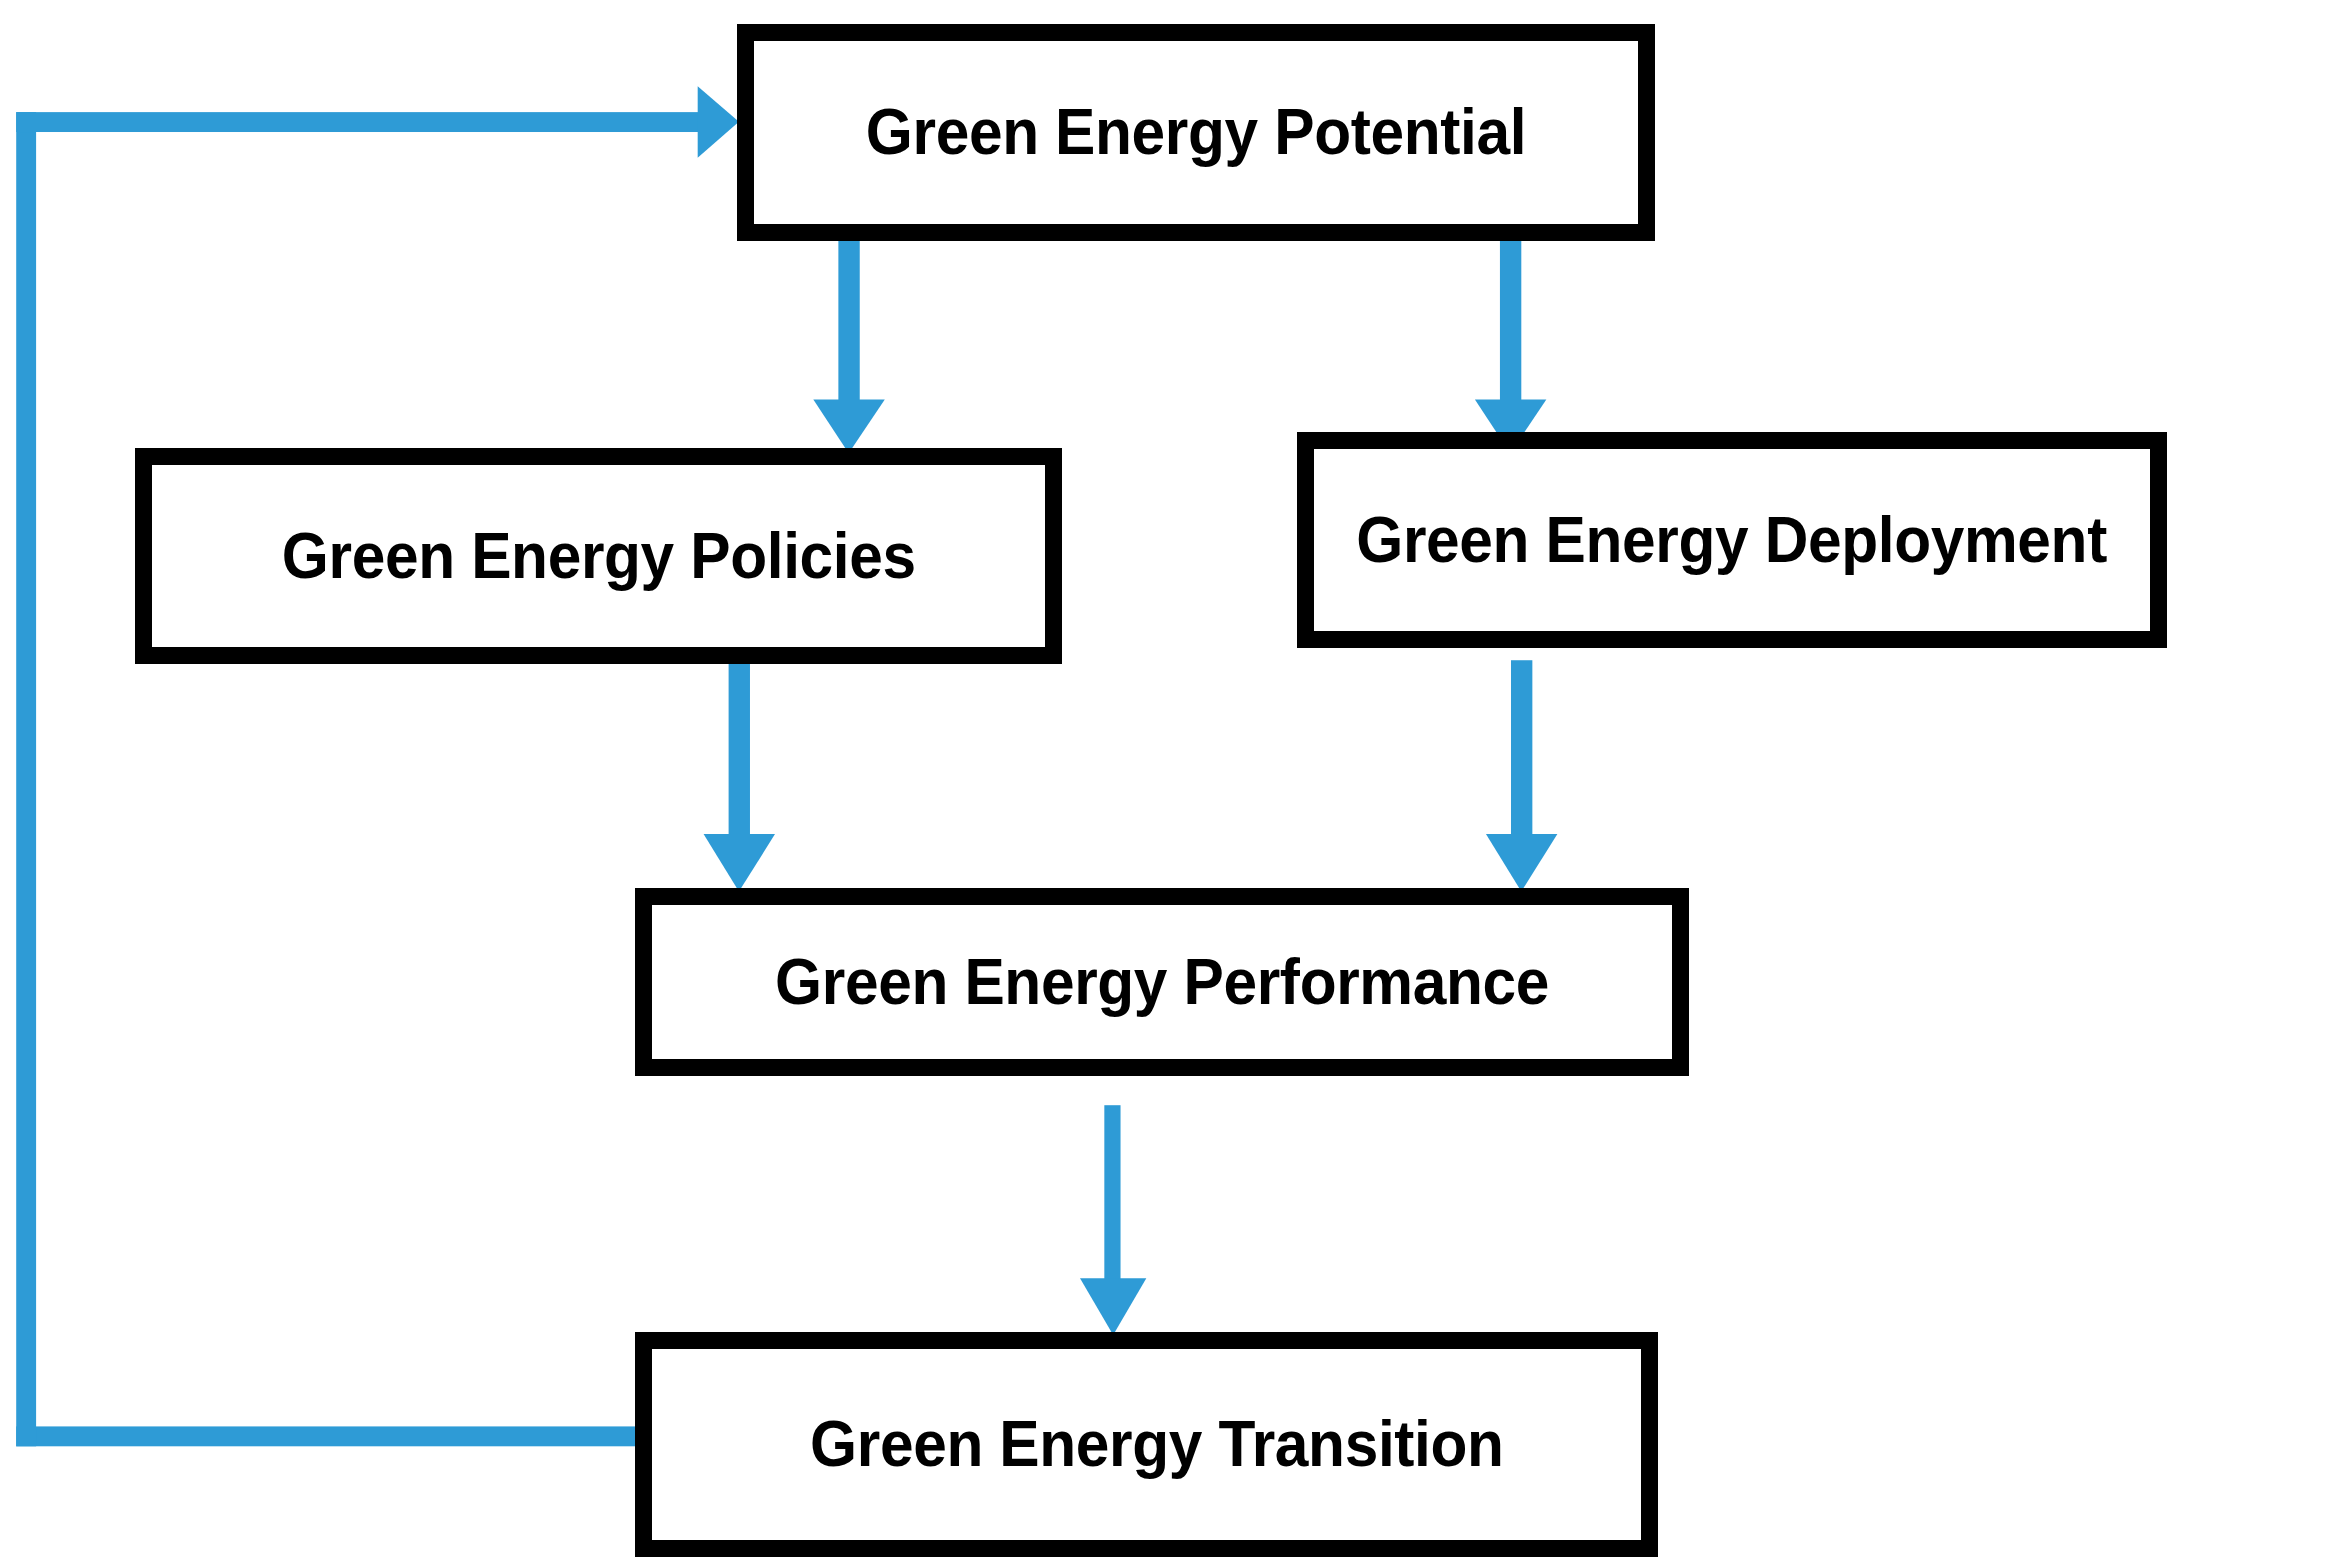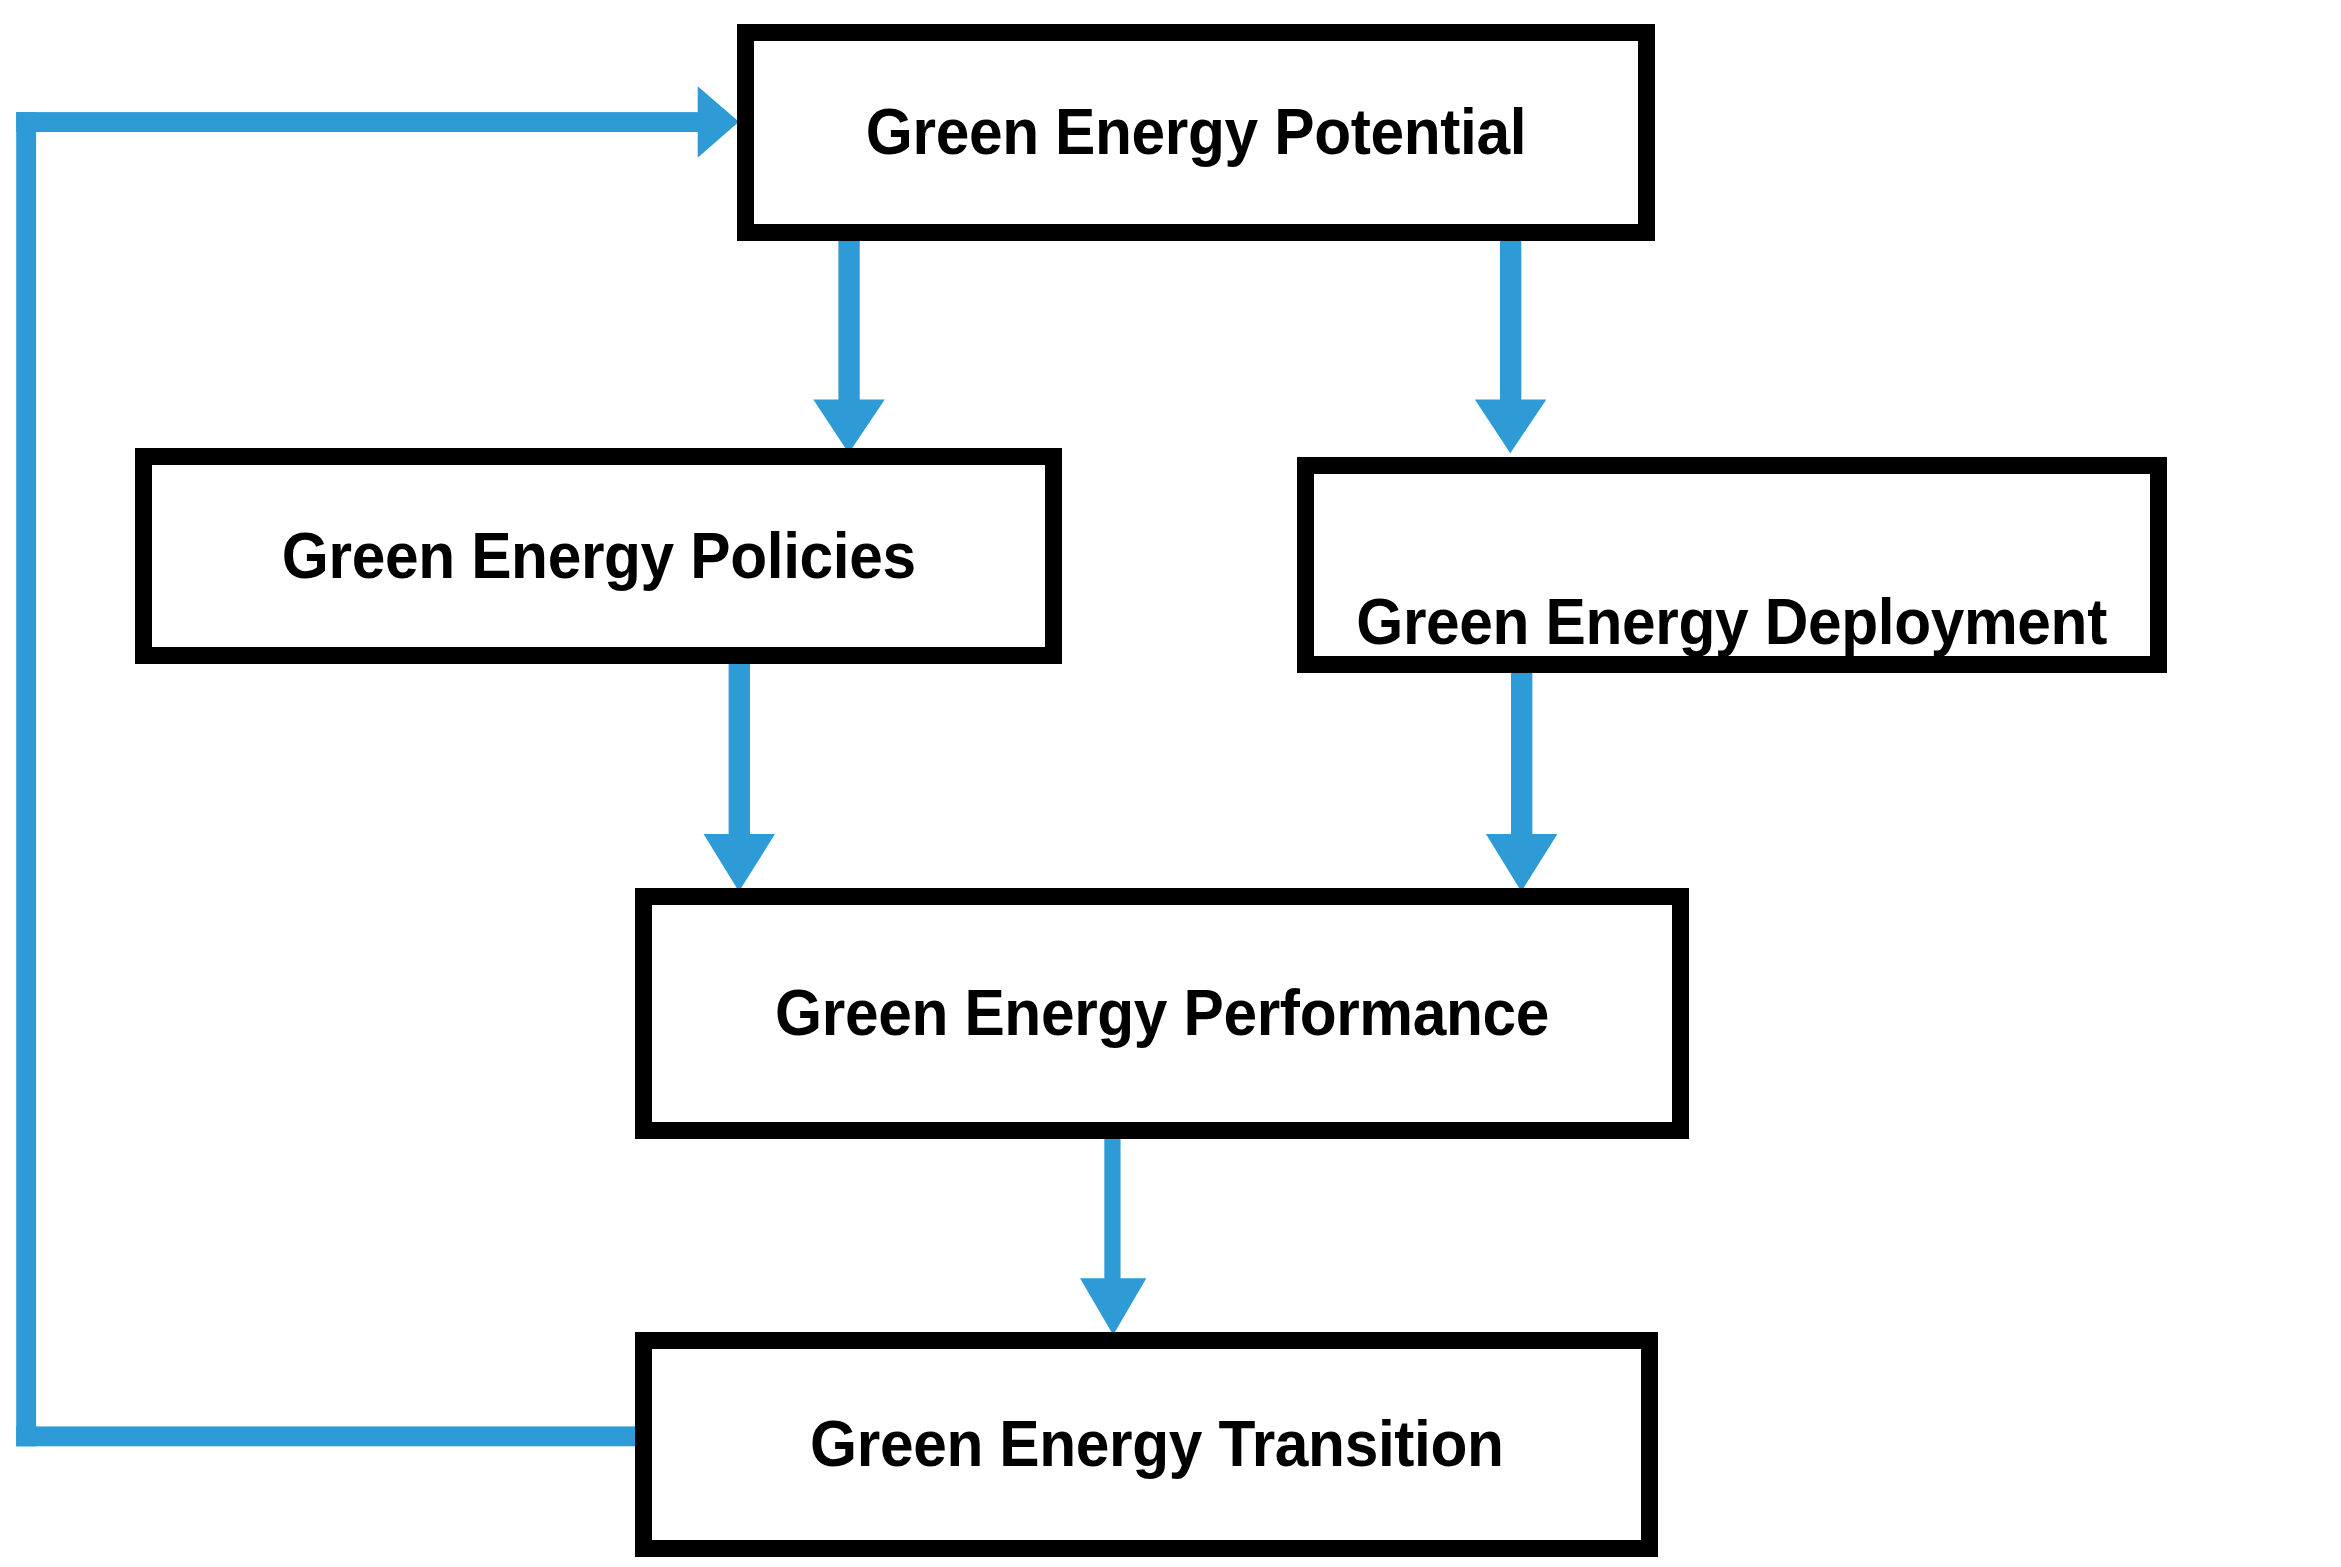--- a/index.html
+++ b/index.html
@@ -42,22 +42,22 @@
     font-size: 65px;
     line-height: 1.05;
     letter-spacing: -0.4px;
     white-space: nowrap;
     text-align: center;
     transform: scaleX(0.93);
   }
   
   #node-potential  { left: 737px; top:   24px; width: 918px; height: 217px; }
   #node-policies   { left:  135px; top:  448px; width: 927px; height: 216px; }
-  #node-deployment { left: 1297px; top:  457px; width: 870px; height: 216px; align-items: flex-end; }
-  #node-performance{ left:  635px; top: 888px; width: 1054px; height: 251px; }
+  #node-deployment { left: 1297px; top:  432px; width: 870px; height: 216px; }
+  #node-performance{ left:  635px; top: 888px; width: 1054px; height: 188px; }
   #node-transition { left:  635px; top: 1332px; width: 1023px; height: 225px; padding-left: 20px; }
 </style>
 </head>
 <body>
 
 <div id="stage">
 
   <svg id="edges" viewBox="0 0 3179 2128" width="2342" height="1568" xmlns="http://www.w3.org/2000/svg" aria-hidden="true">
 
     <g>

